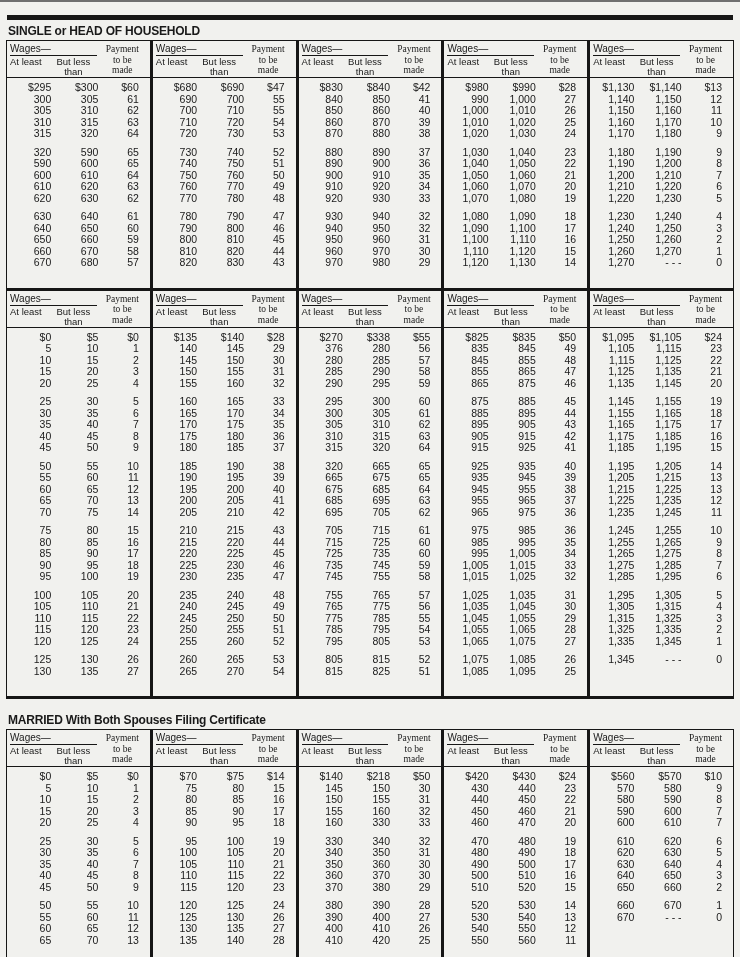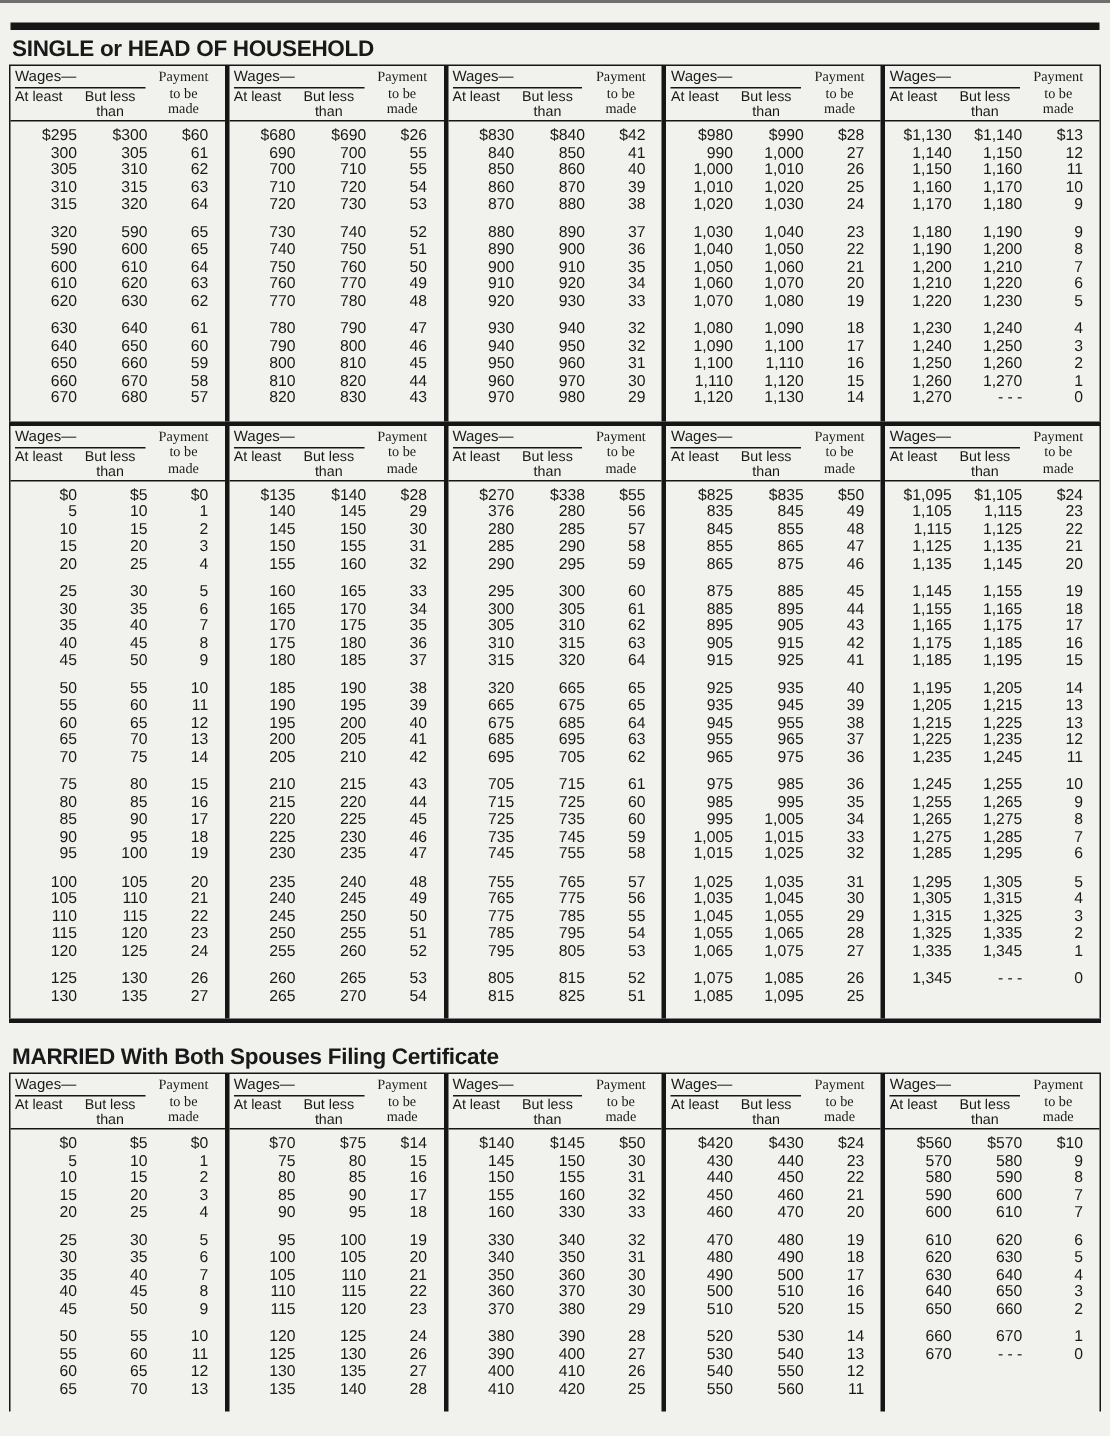--- a/index.html
+++ b/index.html
@@ -13,37 +13,37 @@
   .page { padding:13px 6px 0; }
   .top-bar { height:5px; background:#161616; margin:0 1px 2px; }
   .main-title {
     text-align:center; font-weight:bold; font-size:15.5px;
     letter-spacing:-0.2px; padding:2px 0 3px;
     border-bottom:1.5px solid #161616;
   }
   .section { border-bottom:3px solid #161616; }
   .section:last-child { border-bottom:none;margin-top:12px; }
   .section-title {
-    font-weight:bold; font-size:15px; letter-spacing:-0.2px;
+    font-weight:bold; font-size:12px; letter-spacing:-0.2px;
     padding:2px 0 2px 2px; border-bottom:1px solid #161616;
   }
   .section-table {
     display:flex; align-items:stretch;
     border-left:1.5px solid #161616; border-right:1.5px solid #161616;justify-content:flex-end;
   }
   .colgroup { flex:1 1 0; border-right:3px solid #161616; display:flex; flex-direction:column; min-width:0; }
   .colgroup:last-child { border-right:none; }
   .cg-header { display:flex; border-bottom:1.2px solid #161616; padding:2px 2px 2px 3px; height:37px; }
   .wages-col { flex:0 0 63%; }
   .wages-label { font-size:10px; border-bottom:1px solid #161616; padding-bottom:1px; margin-bottom:1px; }
   .sub-row { display:flex; font-size:9.5px; line-height:1.08; }
   .sub-at { flex:0 0 46%; }
   .sub-but { flex:1; text-align:center; white-space:pre-line; }
   .payment-col { flex:1; font-size:9.5px; line-height:1.12; text-align:center; white-space:pre-line; padding-top:1px;font-family:Liberation Serif, serif; }
-  .cg-body { flex:1; padding:4px 0 9px; }
+  .cg-body { flex:1; padding:4px 0 19px; }
   .block { margin-bottom:7px; }
   .block:last-child { margin-bottom:0; }
   .row { display:flex; font-size:10.5px; line-height:11.5px; height:11.5px; white-space:nowrap; }
   .c-at  { flex:0 0 31%; text-align:right; }
   .c-but { flex:0 0 33%; text-align:right; }
   .c-pay { flex:1; text-align:right; padding-right:11px; }
 </style>
 </head>
 <body>
 
@@ -163,21 +163,21 @@
               </div>
               <div class="payment-col">Payment
 to be
 made</div>
             </div>
             <div class="cg-body">
               <div class="block">
                 <div class="row">
                   <div class="c-at">$680</div>
                   <div class="c-but">$690</div>
-                  <div class="c-pay">$26</div>
+                  <div class="c-pay">$47</div>
                 </div>
                 <div class="row">
                   <div class="c-at">690</div>
                   <div class="c-but">700</div>
                   <div class="c-pay">55</div>
                 </div>
                 <div class="row">
                   <div class="c-at">700</div>
                   <div class="c-but">710</div>
                   <div class="c-pay">55</div>
@@ -1564,21 +1564,21 @@
                 </div>
               </div>
               <div class="payment-col">Payment
 to be
 made</div>
             </div>
             <div class="cg-body">
               <div class="block">
                 <div class="row">
                   <div class="c-at">$140</div>
-                  <div class="c-but">$145</div>
+                  <div class="c-but">$218</div>
                   <div class="c-pay">$50</div>
                 </div>
                 <div class="row">
                   <div class="c-at">145</div>
                   <div class="c-but">150</div>
                   <div class="c-pay">30</div>
                 </div>
                 <div class="row">
                   <div class="c-at">150</div>
                   <div class="c-but">155</div>

